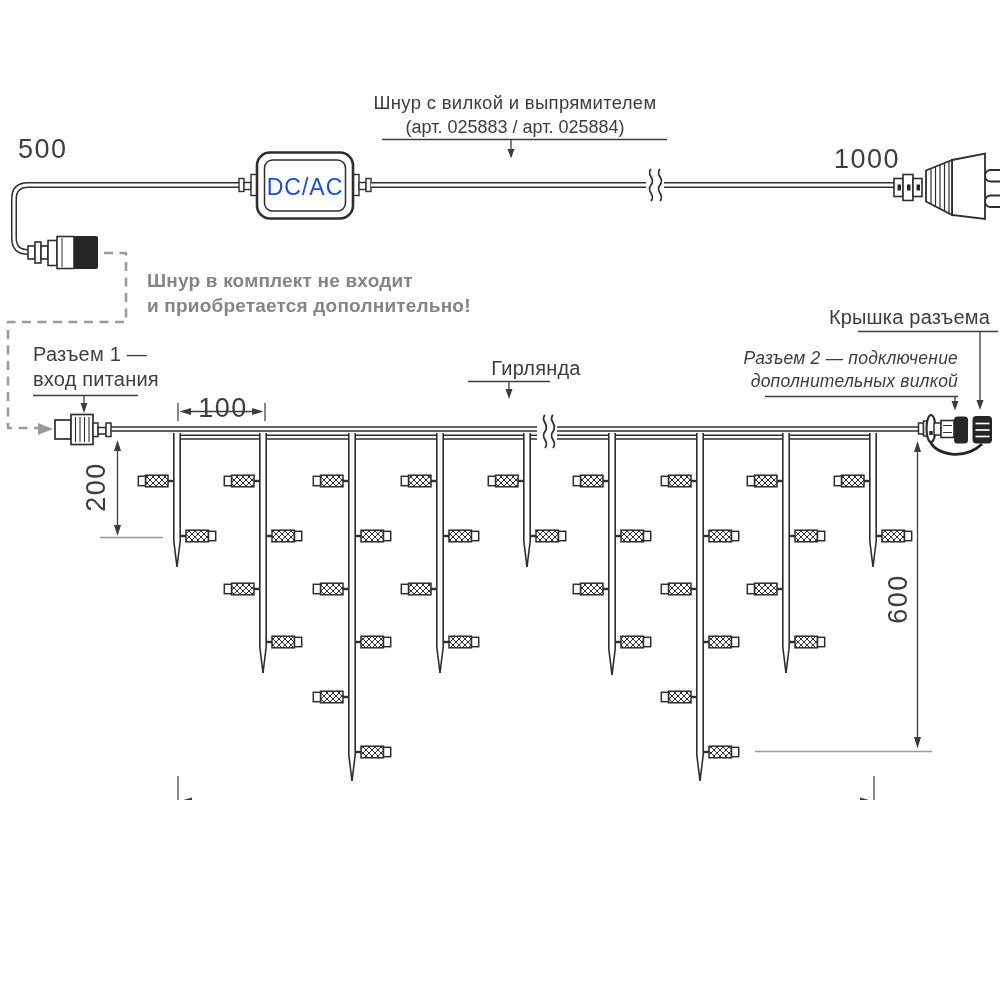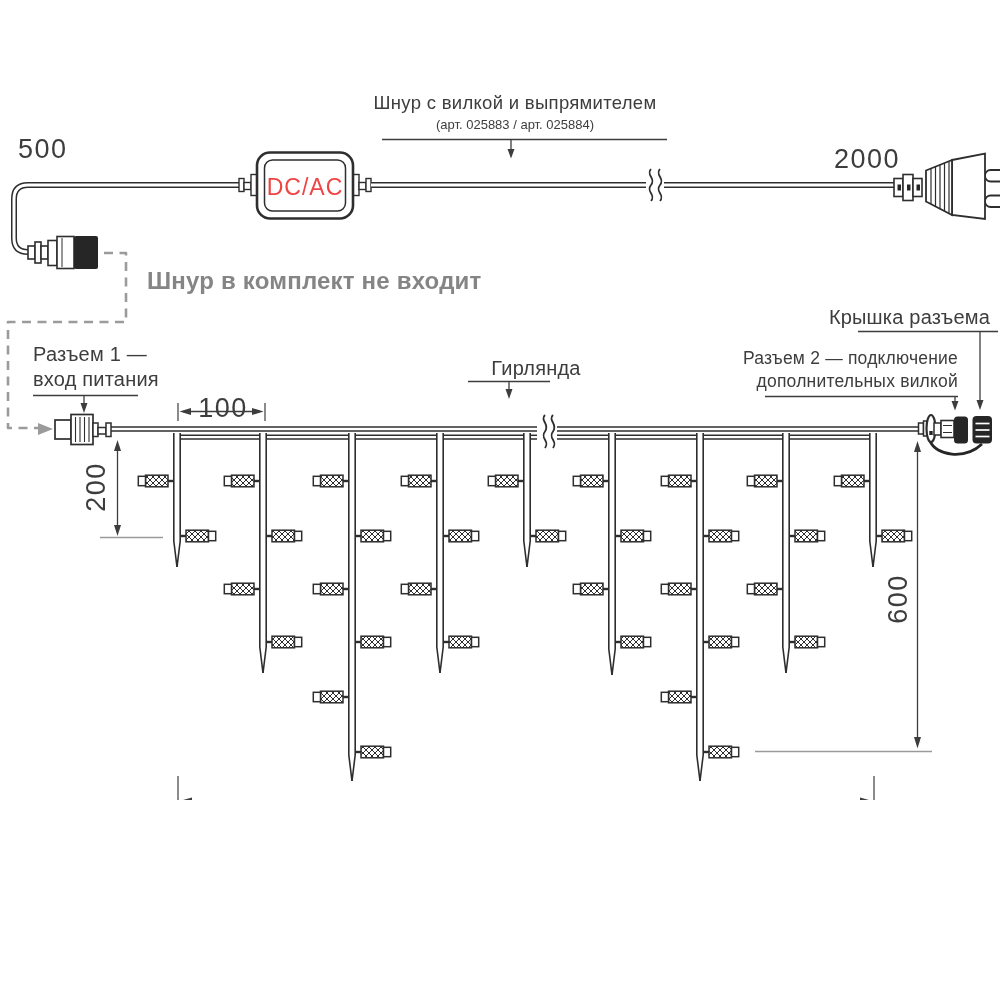--- a/index.html
+++ b/index.html
@@ -1,29 +1,29 @@
 <!DOCTYPE html>
 <html><head>
 <meta charset="utf-8">
 <style>
   html,body{margin:0;padding:0;background:#fff;}
   .stage{position:relative;width:1000px;height:800px;background:#fff;overflow:hidden;
          font-family:"Liberation Sans",sans-serif;color:#3d3d3d;}
   .stage svg{position:absolute;left:0;top:0;}
   .txt{position:absolute;white-space:nowrap;}
   .title-line1{font-size:18.5px;letter-spacing:.3px;}
-  .title-line2{font-size:13px;margin-top:3px;}
+  .title-line2{font-size:18px;margin-top:3px;}
   .center{text-align:center;}
   .right{text-align:right;}
   .num{font-size:27px;letter-spacing:1.5px;color:#3d3d3d;}
   .lbl{font-size:20px;line-height:25px;letter-spacing:.2px;}
   .lbl2{font-size:17.5px;line-height:22.5px;letter-spacing:.2px;}
-  .note{font-size:24px;font-weight:bold;line-height:24.5px;color:#858585;letter-spacing:.2px;}
+  .note{font-size:19px;font-weight:bold;line-height:24.5px;color:#858585;letter-spacing:.2px;}
   .rot{transform:rotate(-90deg);display:flex;align-items:center;justify-content:center;}
-  .dcac{font-size:23px;letter-spacing:1px;color:#ef4444;}
+  .dcac{font-size:23px;letter-spacing:1px;color:#1d4ed8;}
 </style>
 </head>
 <body>
 
 <div class="stage">
 
 <svg width="1000" height="1000" viewBox="0 0 1000 1000">
   <defs>
     <pattern id="hatch" patternUnits="userSpaceOnUse" width="6" height="6">
       <path d="M0,0 L6,6 M6,0 L0,6" stroke="#2e2e2e" stroke-width="1" fill="none"></path>
@@ -324,36 +324,37 @@
     <polygon points="860,797.5 860,804.5 872.5,801" fill="#3d3d3d"></polygon>
   </g>
 </svg>
 
 <div class="txt center" style="left:355px;top:92px;width:320px;">
   <div class="title-line1">Шнур с вилкой и выпрямителем</div>
   <div class="title-line2">(арт. 025883 / арт. 025884)</div>
 </div>
 
 <div class="txt num" style="left:18px;top:134px;">500</div>
-<div class="txt num" style="left:834px;top:144px;">2000</div>
+<div class="txt num" style="left:834px;top:144px;">1000</div>
 
 <div class="txt dcac" style="left:258px;top:174px;width:94px;text-align:center;">DC/AC</div>
 
 <div class="txt note" style="left:147px;top:269px;">
   <div>Шнур в комплект не входит</div>
+  <div>и приобретается дополнительно!</div>
 </div>
 
 <div class="txt lbl" style="left:33px;top:342px;">
   <div>Разъем 1 —</div>
   <div>вход питания</div>
 </div>
 
 <div class="txt lbl center" style="left:476px;top:356px;width:120px;">Гирлянда</div>
 
-<div class="txt lbl2 right" style="left:640px;top:347px;width:318px;">
+<div class="txt lbl2 right" style="left:640px;top:347px;width:318px;font-style:italic;">
   <div>Разъем 2 — подключение</div>
   <div>дополнительных вилкой</div>
 </div>
 
 <div class="txt lbl right" style="left:690px;top:305px;width:300px;">Крышка разъема</div>
 
 <div class="txt num center" style="left:182px;top:393px;width:82px;">100</div>
 
 <div class="txt num rot" style="left:63px;top:473px;width:66px;height:28px;">200</div>
 

